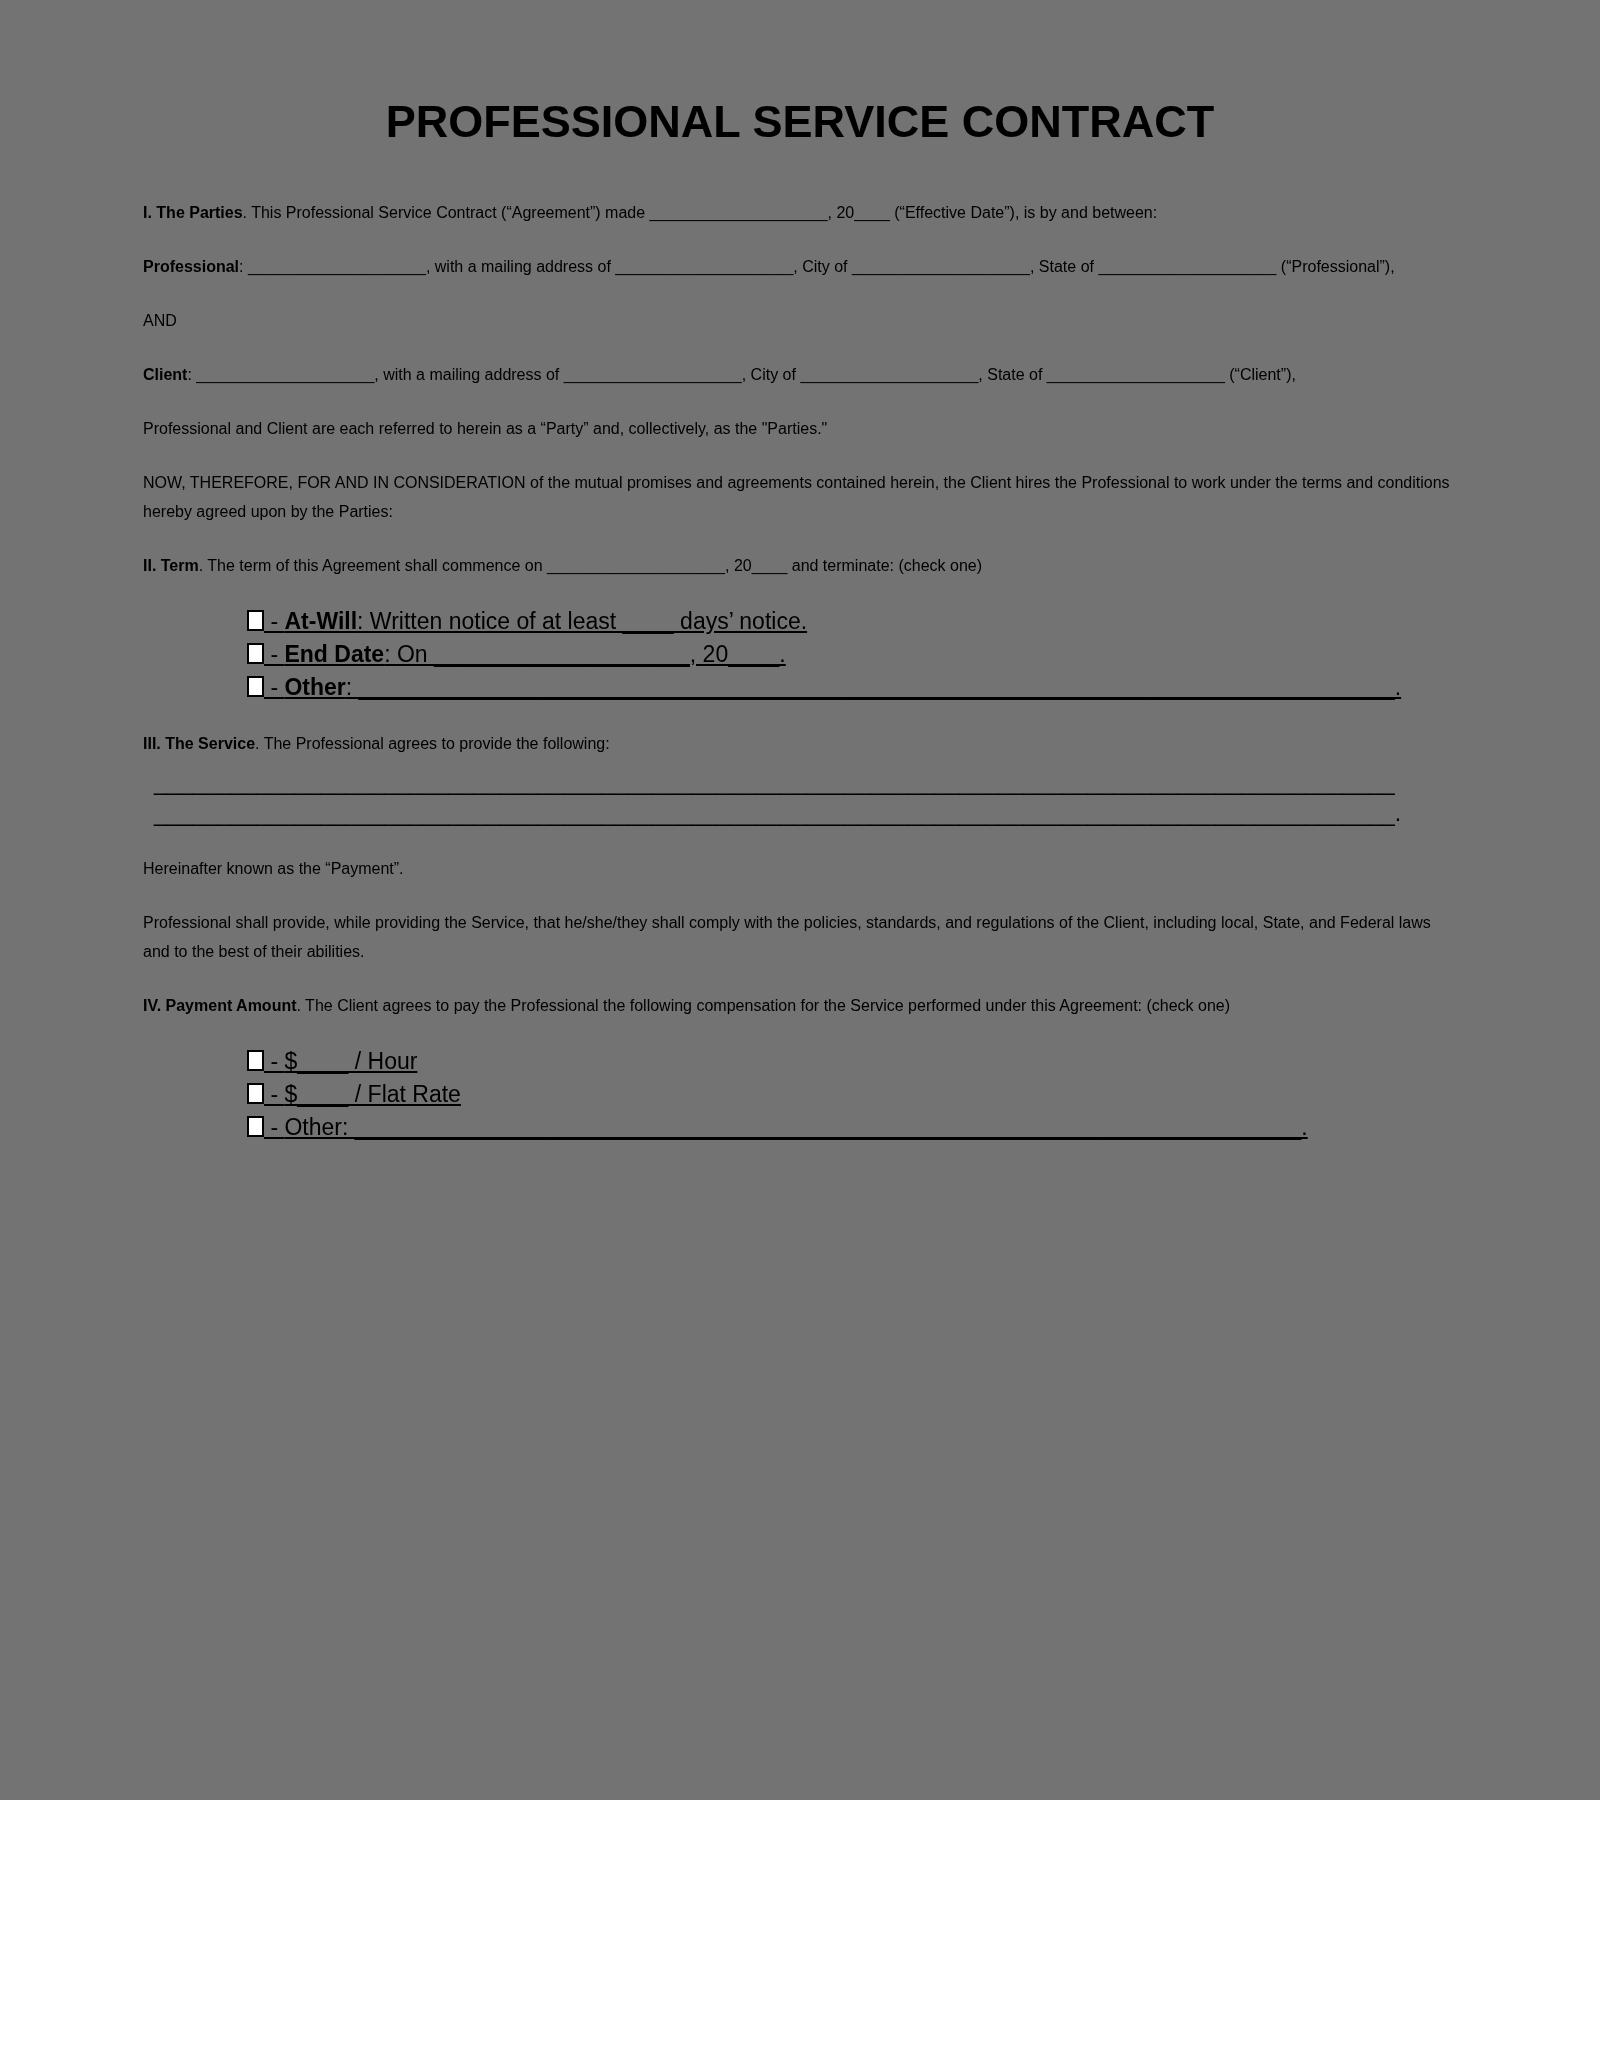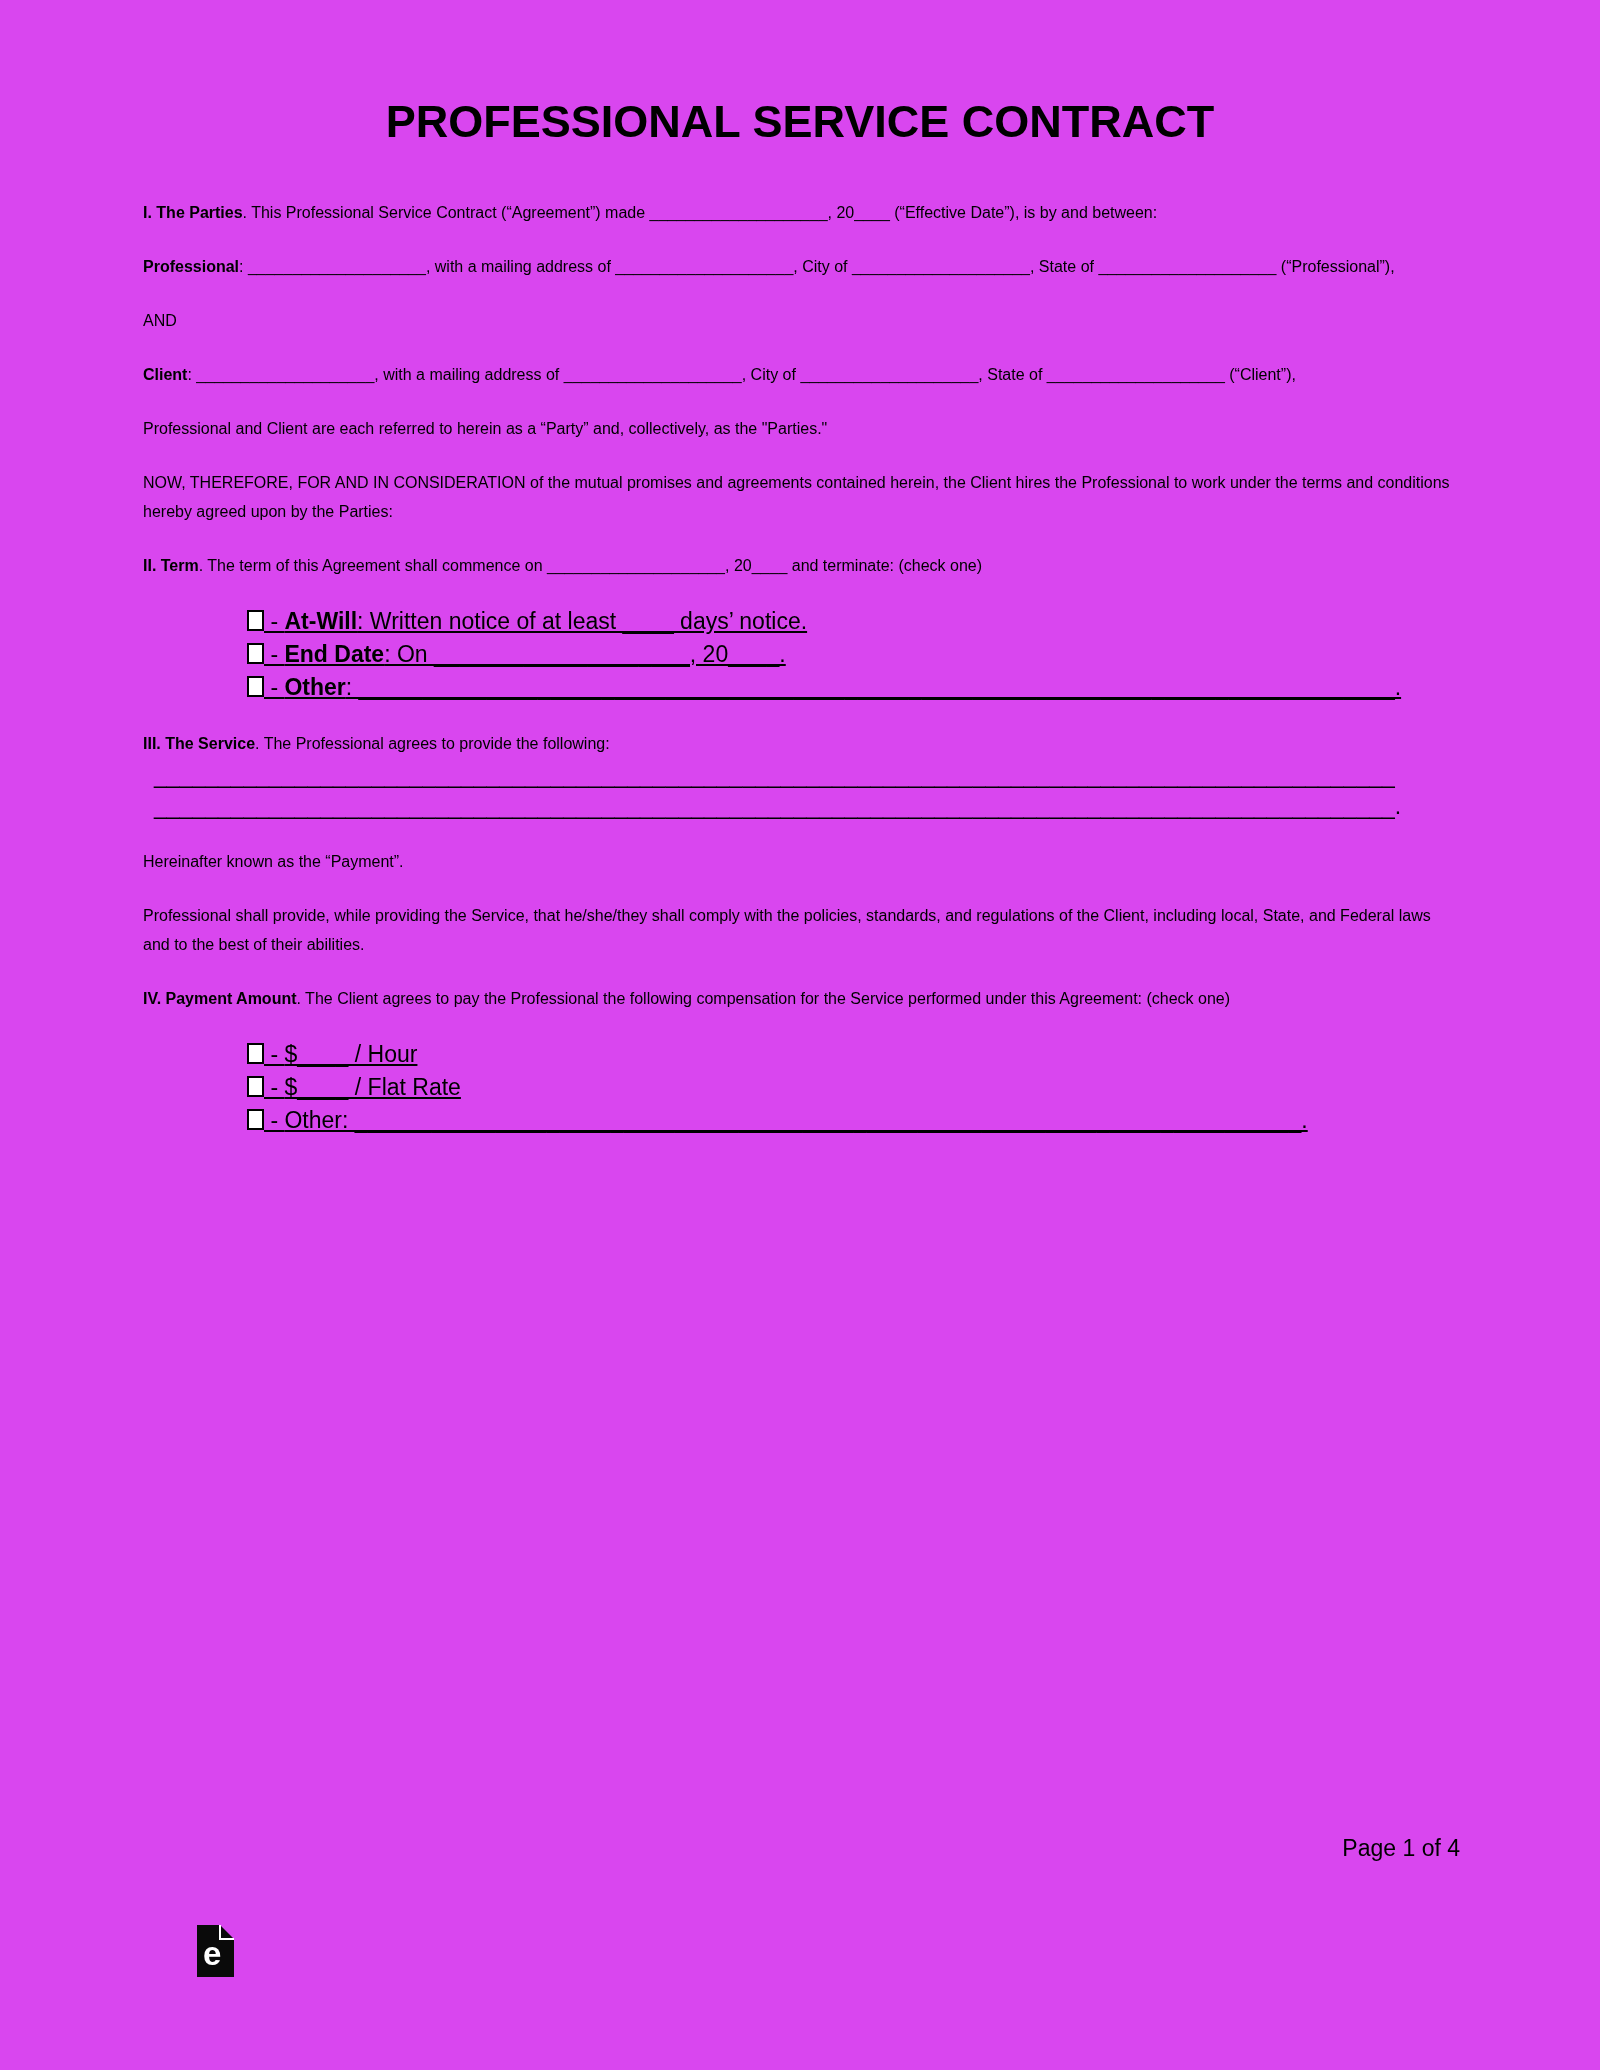--- a/index.html
+++ b/index.html
@@ -5,22 +5,22 @@
   html, body {
     margin: 0;
     padding: 0;
     background: #ffffff;
     font-family: "Liberation Sans", sans-serif;
     color: #000000;
   }
   .page {
     position: relative;
     width: 1600px;
-    height: 2070px;
-    background: #d946ef;
+    height: 1800px;
+    background: #737373;
     overflow: hidden;
   }
   .content {
     position: absolute;
     left: 143px;
     top: 96px;
     width: 1314px;
   }
   .doc-title {
     font-size: 45px;
@@ -29,21 +29,21 @@
     margin: 0 0 50px 0;
     line-height: 52px;
     letter-spacing: 0px;
     white-space: nowrap;
   }
   .para {
     font-size: 16px;
     line-height: 29px;
     margin: 0 0 25px 0;
   }
-  .para.tight { margin-bottom: 2px; }
+  .para.tight { margin-bottom: 9px; }
   .blank-lines {
     font-size: 23px;
     line-height: 31px;
     margin: 0 0 25px 11px;
     word-break: keep-all;
   }
   .options {
     margin: 0 0 25px 0;
     padding-left: 104px;
     font-size: 23px;

